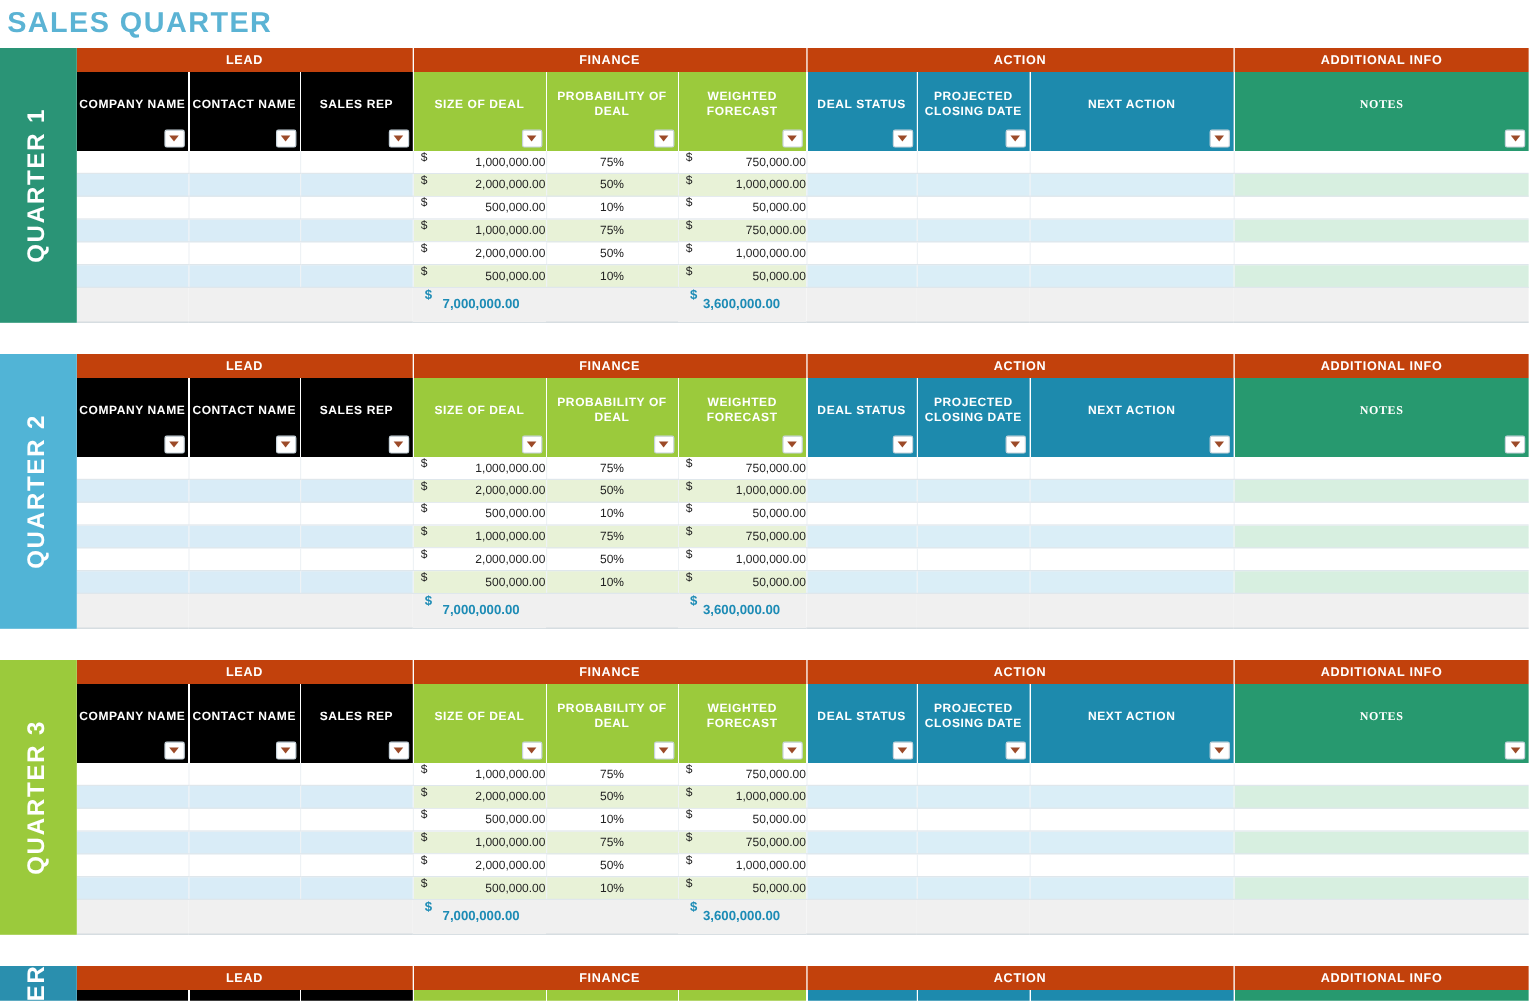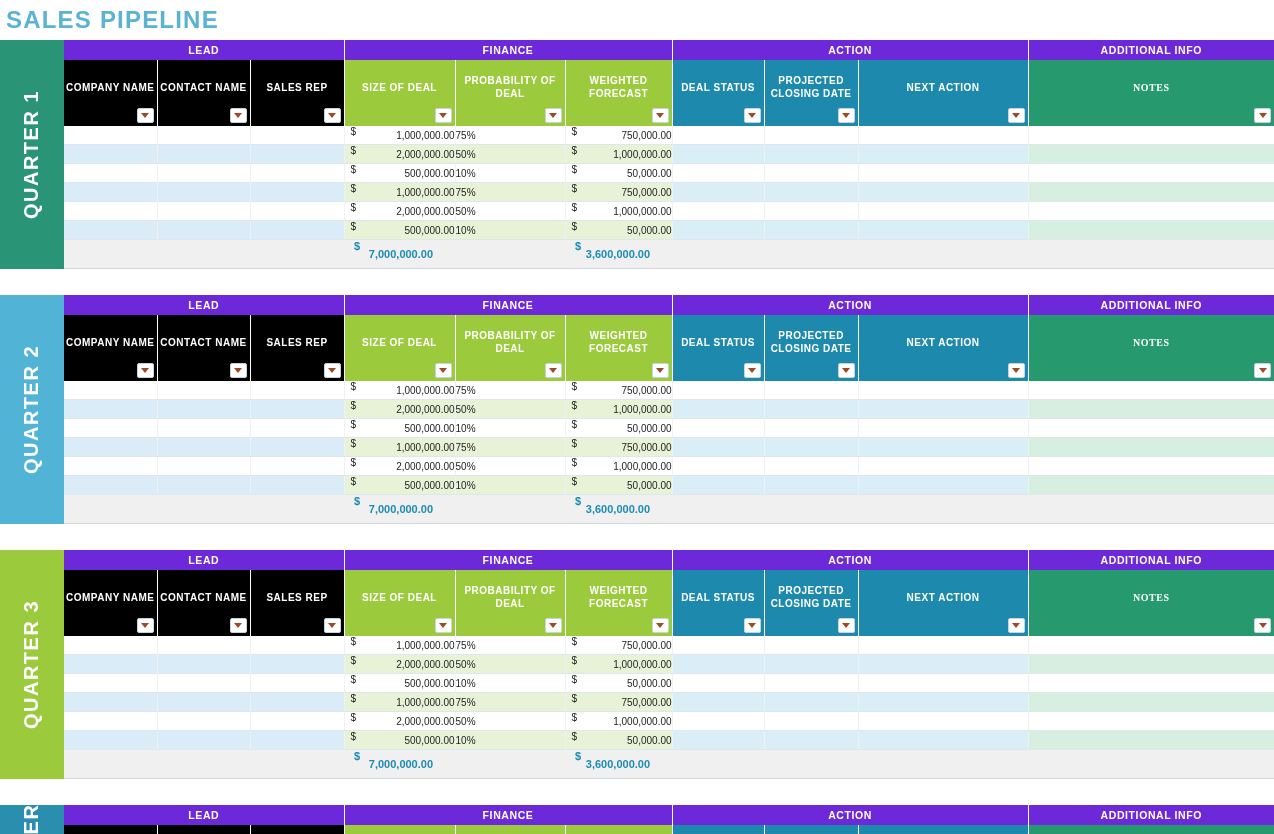--- a/index.html
+++ b/index.html
@@ -30,21 +30,21 @@
     white-space:nowrap;
     color:#ffffff;font-weight:bold;font-size:20px;letter-spacing:1.5px;
   }
   .qtable{flex:1 1 auto;width:1210px;}
 
   table.grid{border-collapse:collapse;table-layout:fixed;width:1210px;}
   table.grid td,table.grid th{padding:0;margin:0;}
 
   
   .grp{
-    background:#6d28d9;color:#ffffff;
+    background:#c2410c;color:#ffffff;
     font-size:10.5px;font-weight:bold;letter-spacing:0.6px;
     text-align:center;height:20px;line-height:20px;
     border-right:1px solid #ffffff;
   }
   .grp.last{border-right:none;margin-left:41px;}
 
   
   .colh{
     height:66px;vertical-align:middle;text-align:center;
     color:#ffffff;font-size:10px;font-weight:bold;letter-spacing:0.5px;
@@ -77,41 +77,41 @@
   .c-lead.alt{background:#d9ecf7;}
   .c-fin{background:#ffffff;}
   .c-fin.alt{background:#e8f2d7;}
   .c-act{background:#ffffff;}
   .c-act.alt{background:#daeef7;}
   .c-add{background:#ffffff;}
   .c-add.alt{background:#d7efe0;}
 
   .money{position:relative;padding:0 6px 0 0;text-align:right;}
   .money .cur{position:absolute;left:6px;top:0;}
-  .pct{text-align:left;}
+  .pct{text-align:center;}
 
   
   .tot td{
     height:28px;background:#f0f0f0;border-top:1px solid #cfd8dd;
     border-bottom:1px solid #cfd8dd;
     font-size:11px;font-weight:bold;color:#1c8bb5;
   }
   .tot .money{padding-right:22px;}
   .tot .money .cur{left:10px;}
 
   
   .vs{border-right:1px solid #eef2f5;}
 </style>
 </head>
 <body>
 
 <div class="sheet">
 
   <div class="title-bar">
-    <div class="title">SALES PIPELINE</div>
+    <div class="title">SALES QUARTER</div>
   </div>
 
   <div id="quarters-root">
       <div class="qblock">
         <div class="qlabel" style="background: rgb(42, 148, 118);">
           <span>QUARTER 1</span>
         </div>
         <div class="qtable">
           <table class="grid">
             <colgroup>

